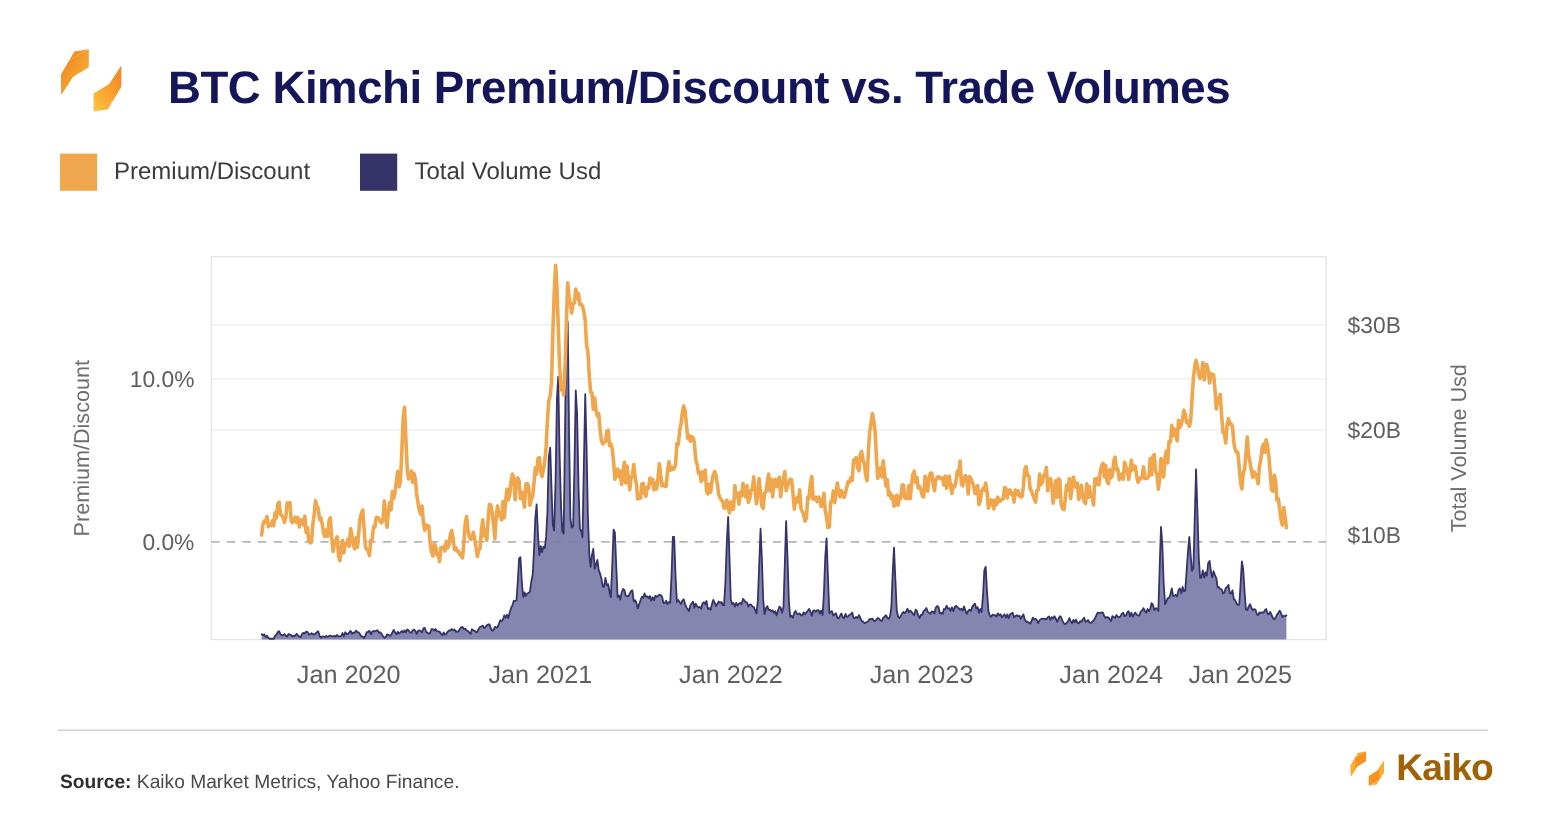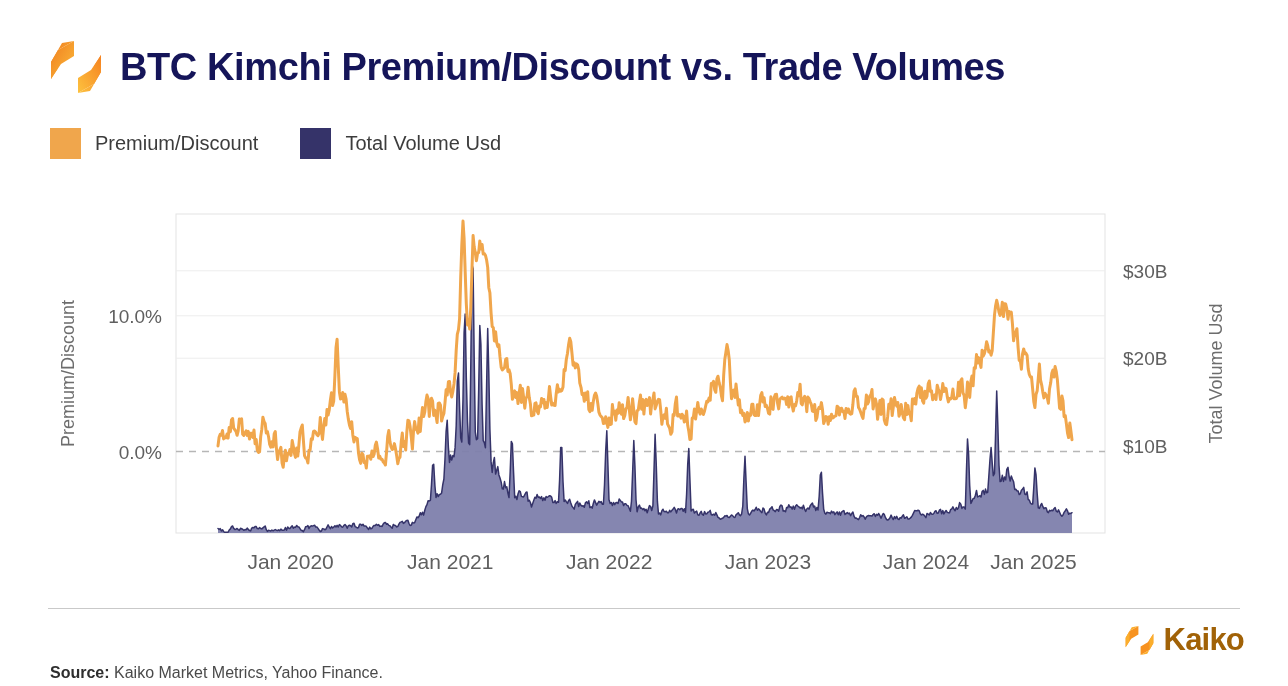--- a/index.html
+++ b/index.html
@@ -15,22 +15,22 @@
     overflow: hidden;
     position: relative;
   }
 
   
   .header {
     position: absolute;
     left: 48px;
     top: 38px;
     display: flex;
-    align-items: center;
-    gap: 16px;
+    align-items: flex-end;
+    gap: 36px;
   }
   .brand-mark { width: 56px; height: 58px; flex: 0 0 auto; }
   .page-title {
     font-size: 38px;
     font-weight: bold;
     color: #151559;
     letter-spacing: -0.4px;
     white-space: nowrap;
   }
 
@@ -87,21 +87,21 @@
     position: absolute;
     left: 48px;
     top: 608px;
     width: 1192px;
     height: 1px;
     background: #c9c9c9;
   }
   .footer-source {
     position: absolute;
     left: 50px;
-    top: 664px;
+    top: 644px;
     font-size: 16px;
     color: #4a4a4a;
     white-space: nowrap;
   }
   .footer-source b { color: #2e2e2e; }
   .footer-brand {
     position: absolute;
     right: 44px;
     top: 622px;
     display: flex;

